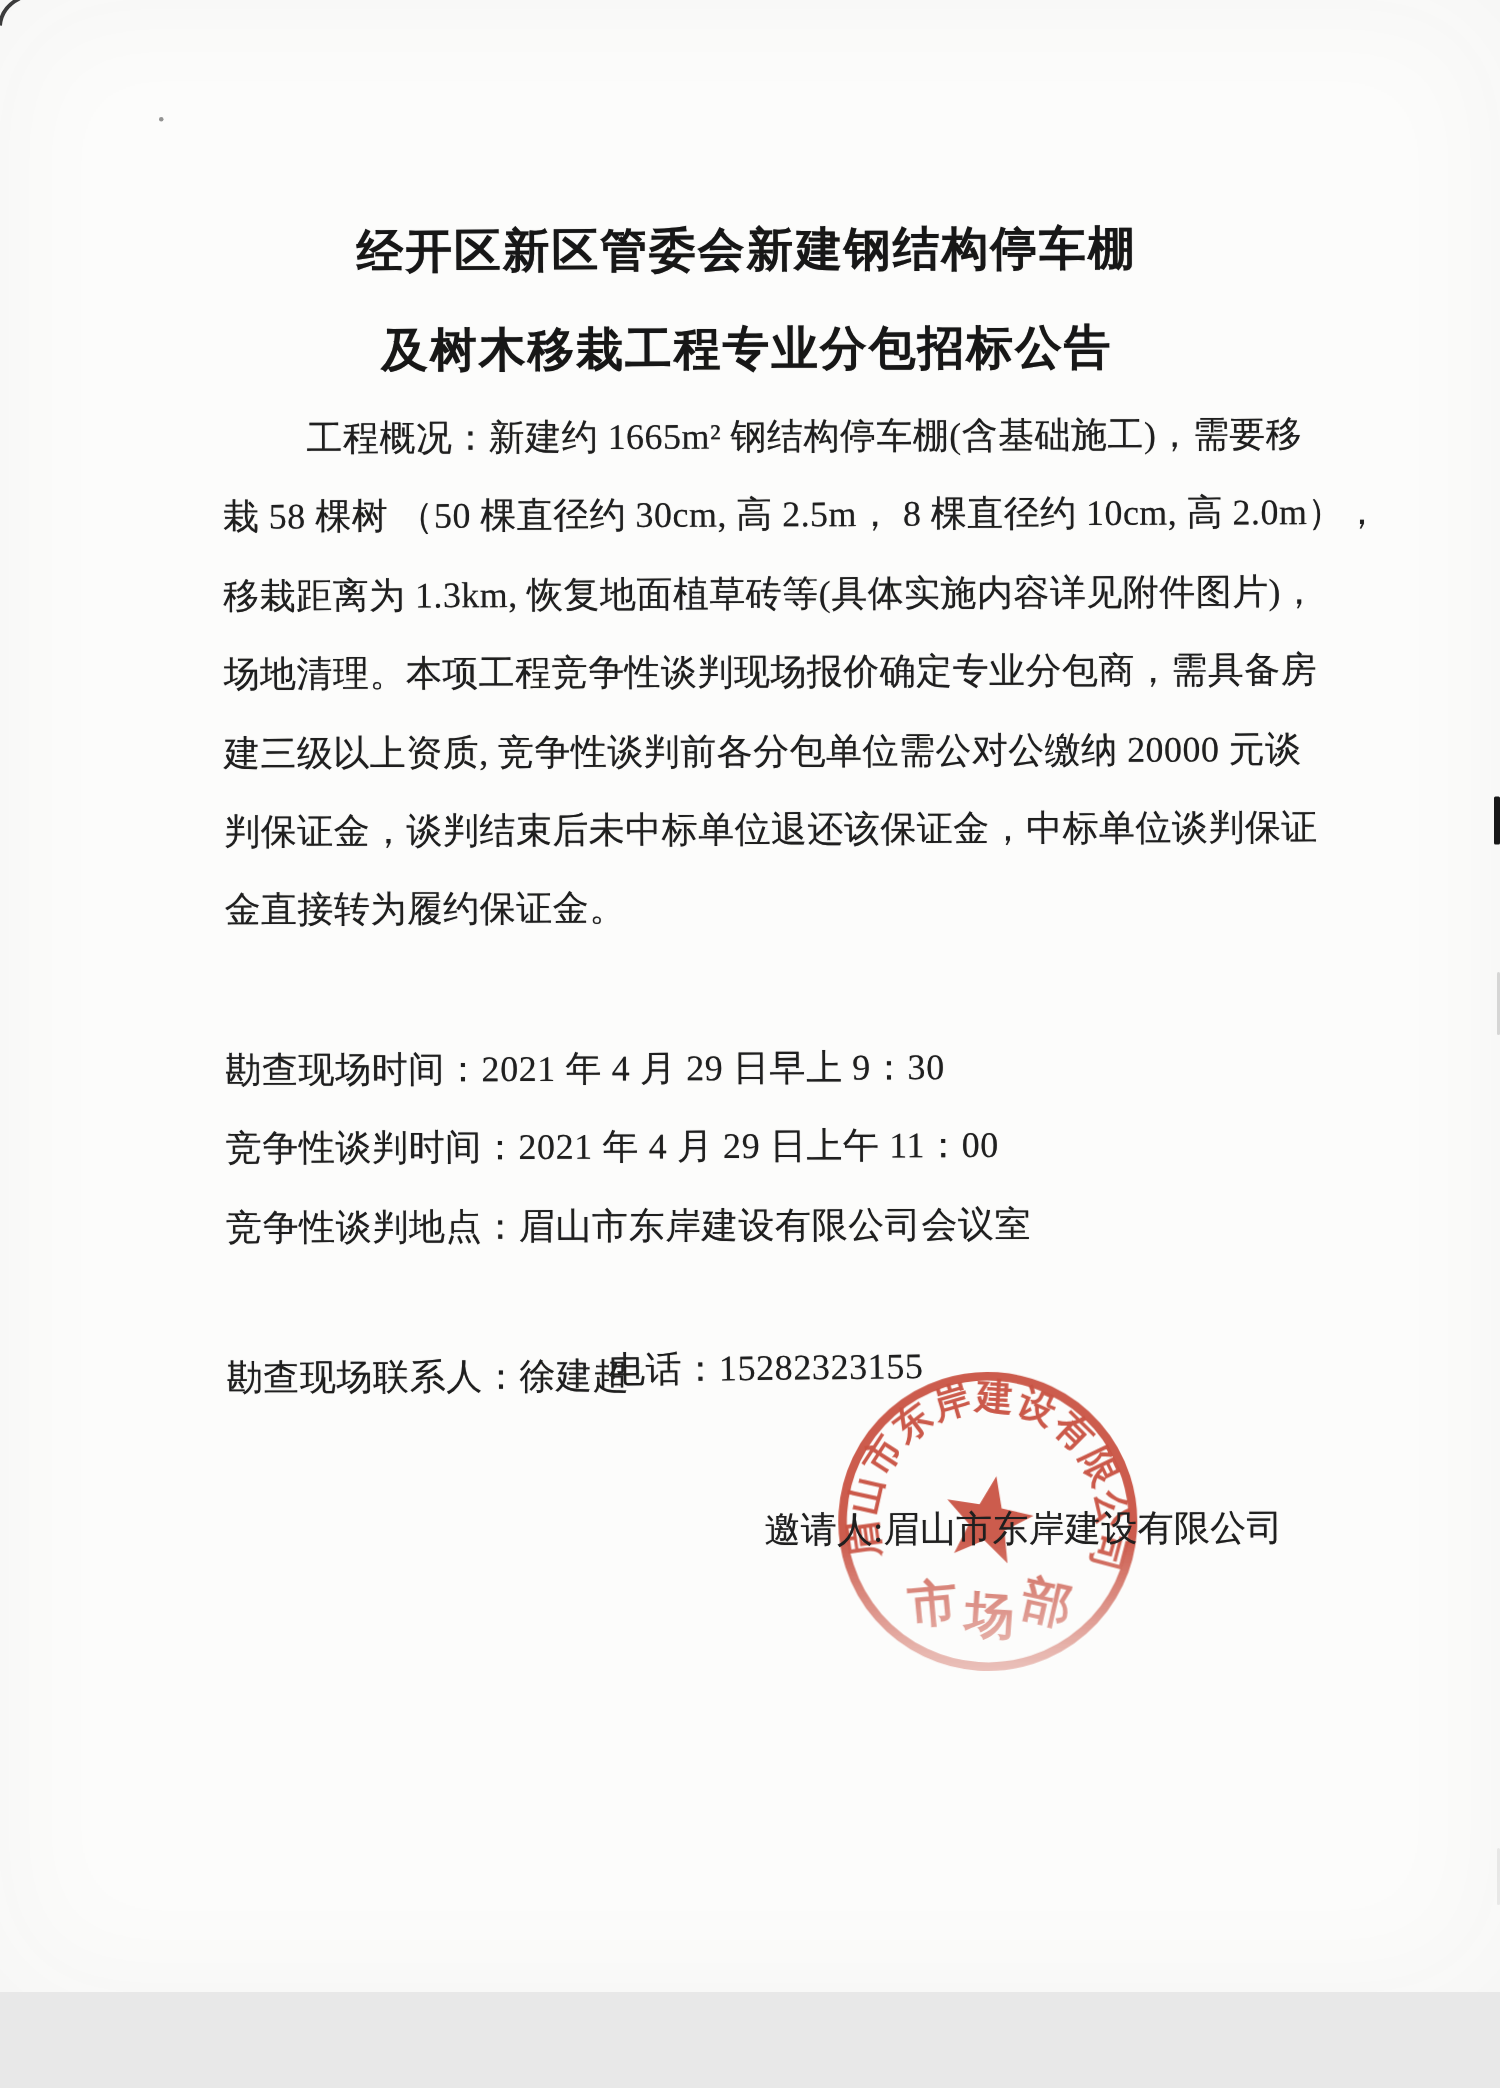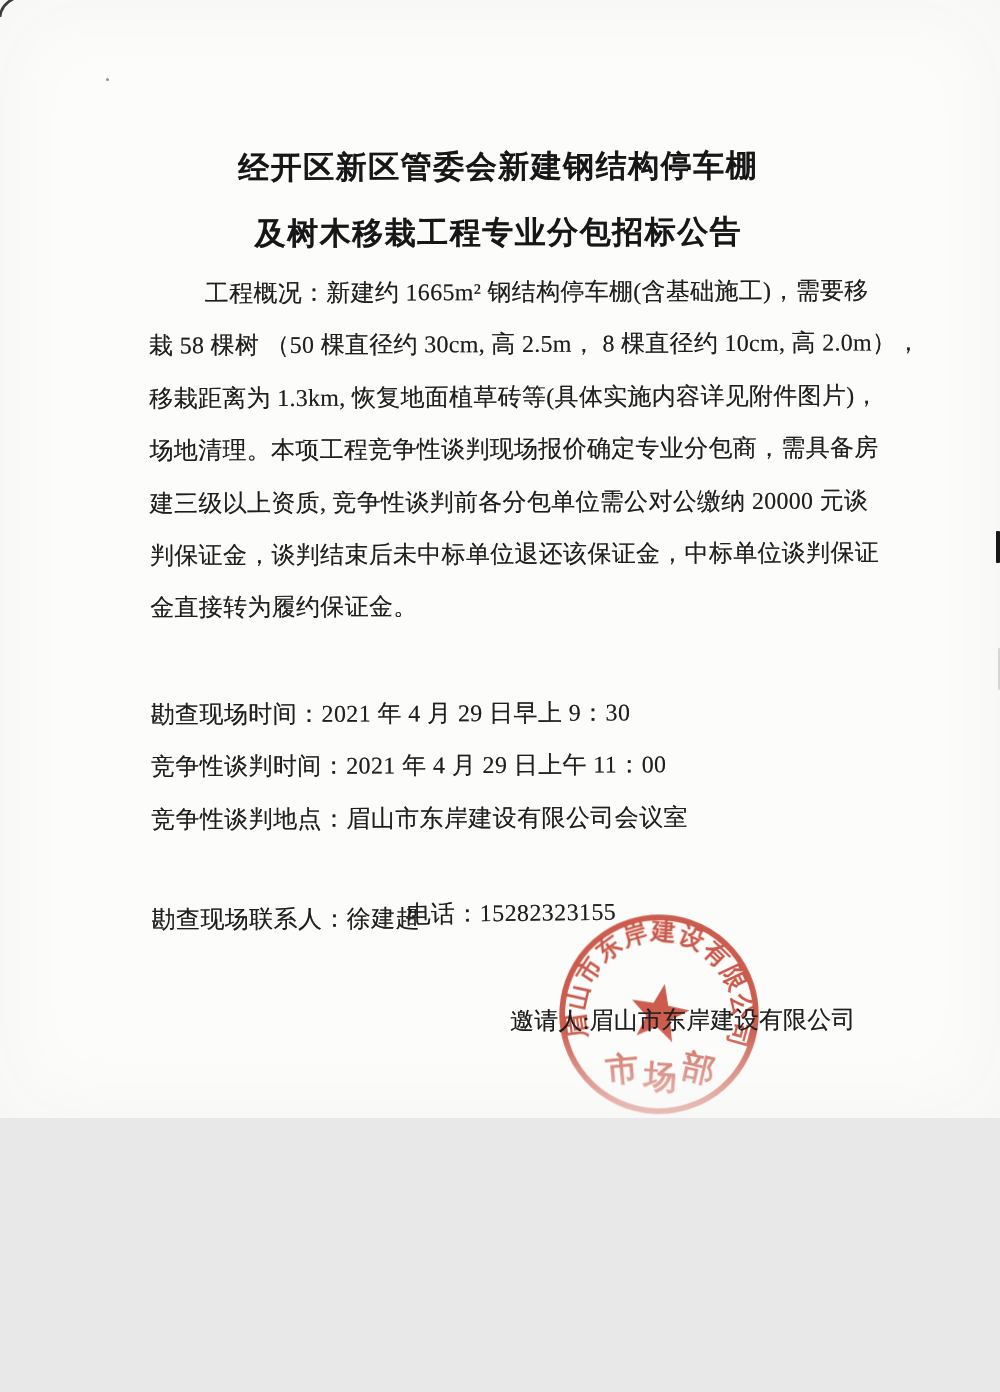--- a/index.html
+++ b/index.html
@@ -1,17 +1,17 @@
 <!DOCTYPE html>
 <html lang="zh"><head>
 <meta charset="utf-8">
 <style>
   html,body{margin:0;padding:0;background:#e8e8e8;}
   .page{
-    position:relative;width:1000px;height:1118px;margin:0 auto;
+    position:relative;width:1000px;height:1328px;margin:0 auto;
     background:#fcfcfb;overflow:hidden;
     box-shadow:inset 0 0 90px rgba(60,55,45,0.035);
     font-family:"Liberation Serif","DejaVu Serif",serif;
     color:#1f1f1f;
   }
   .tilt{position:absolute;inset:0;transform:rotate(-0.25deg);transform-origin:50% 50%;}
   .t-shadow{text-shadow:0 0 0.5px rgba(25,25,25,0.55);}
 
   .title{
     position:absolute;left:0;right:0;text-align:center;

